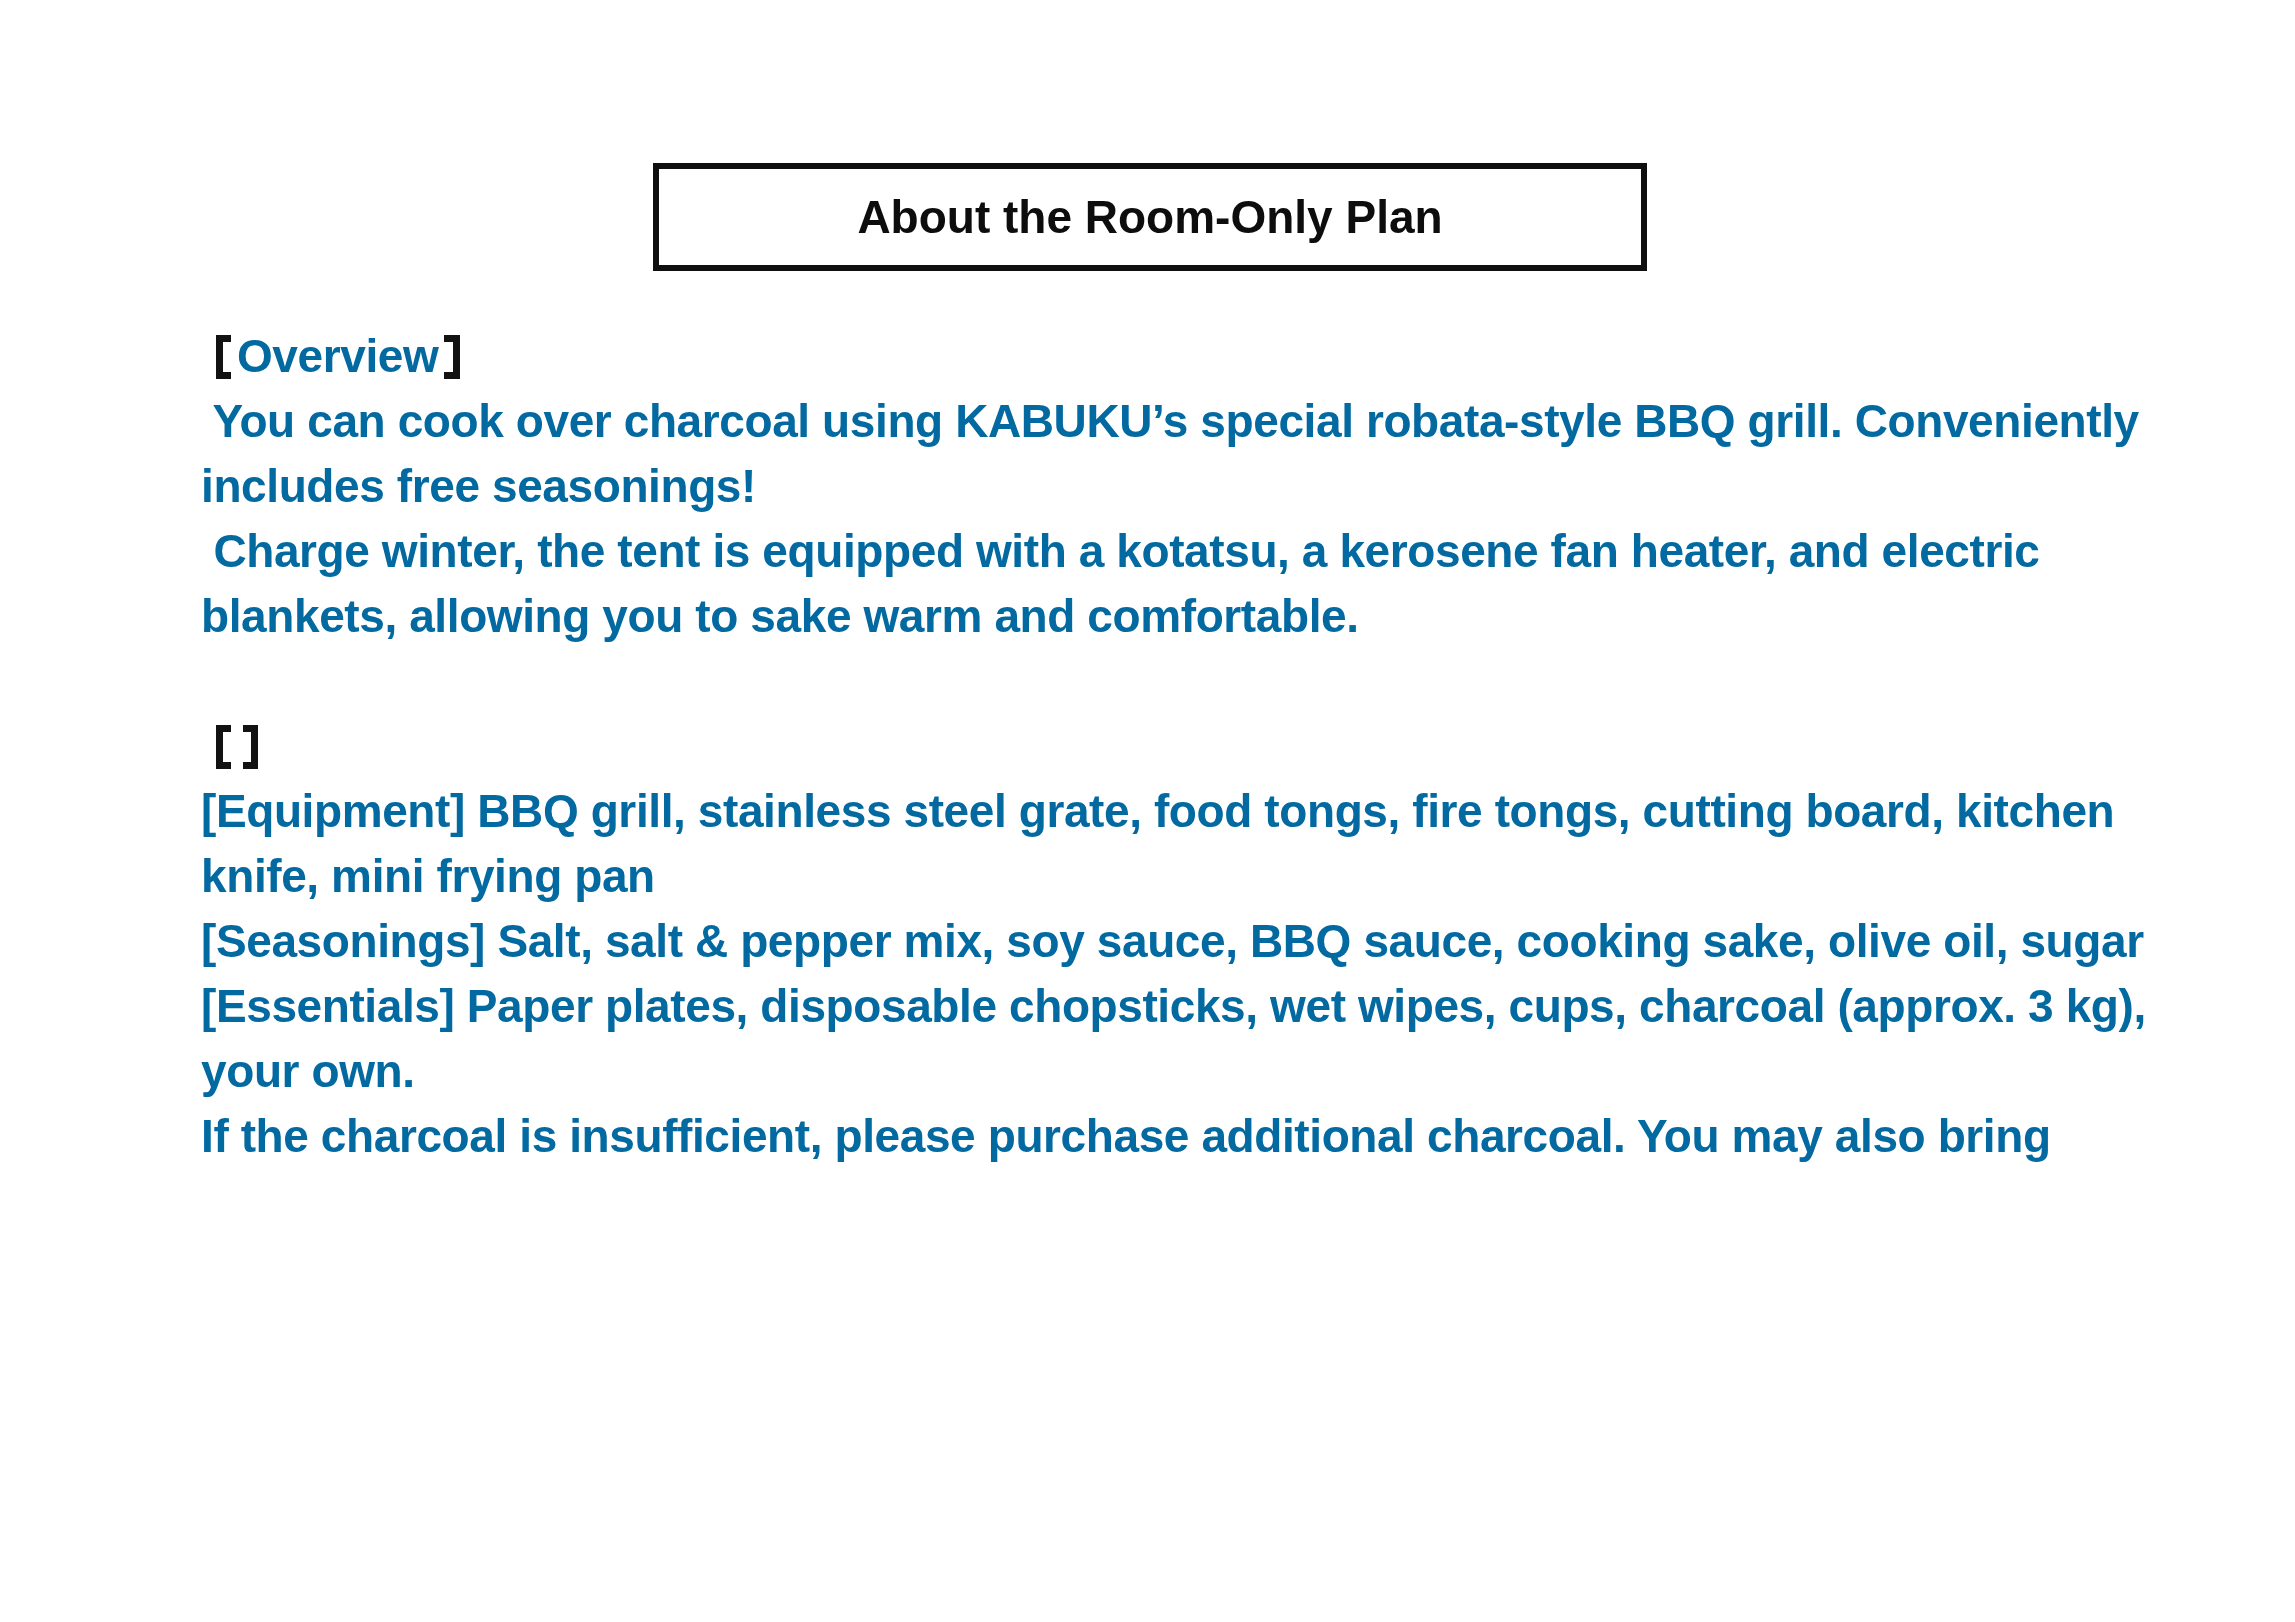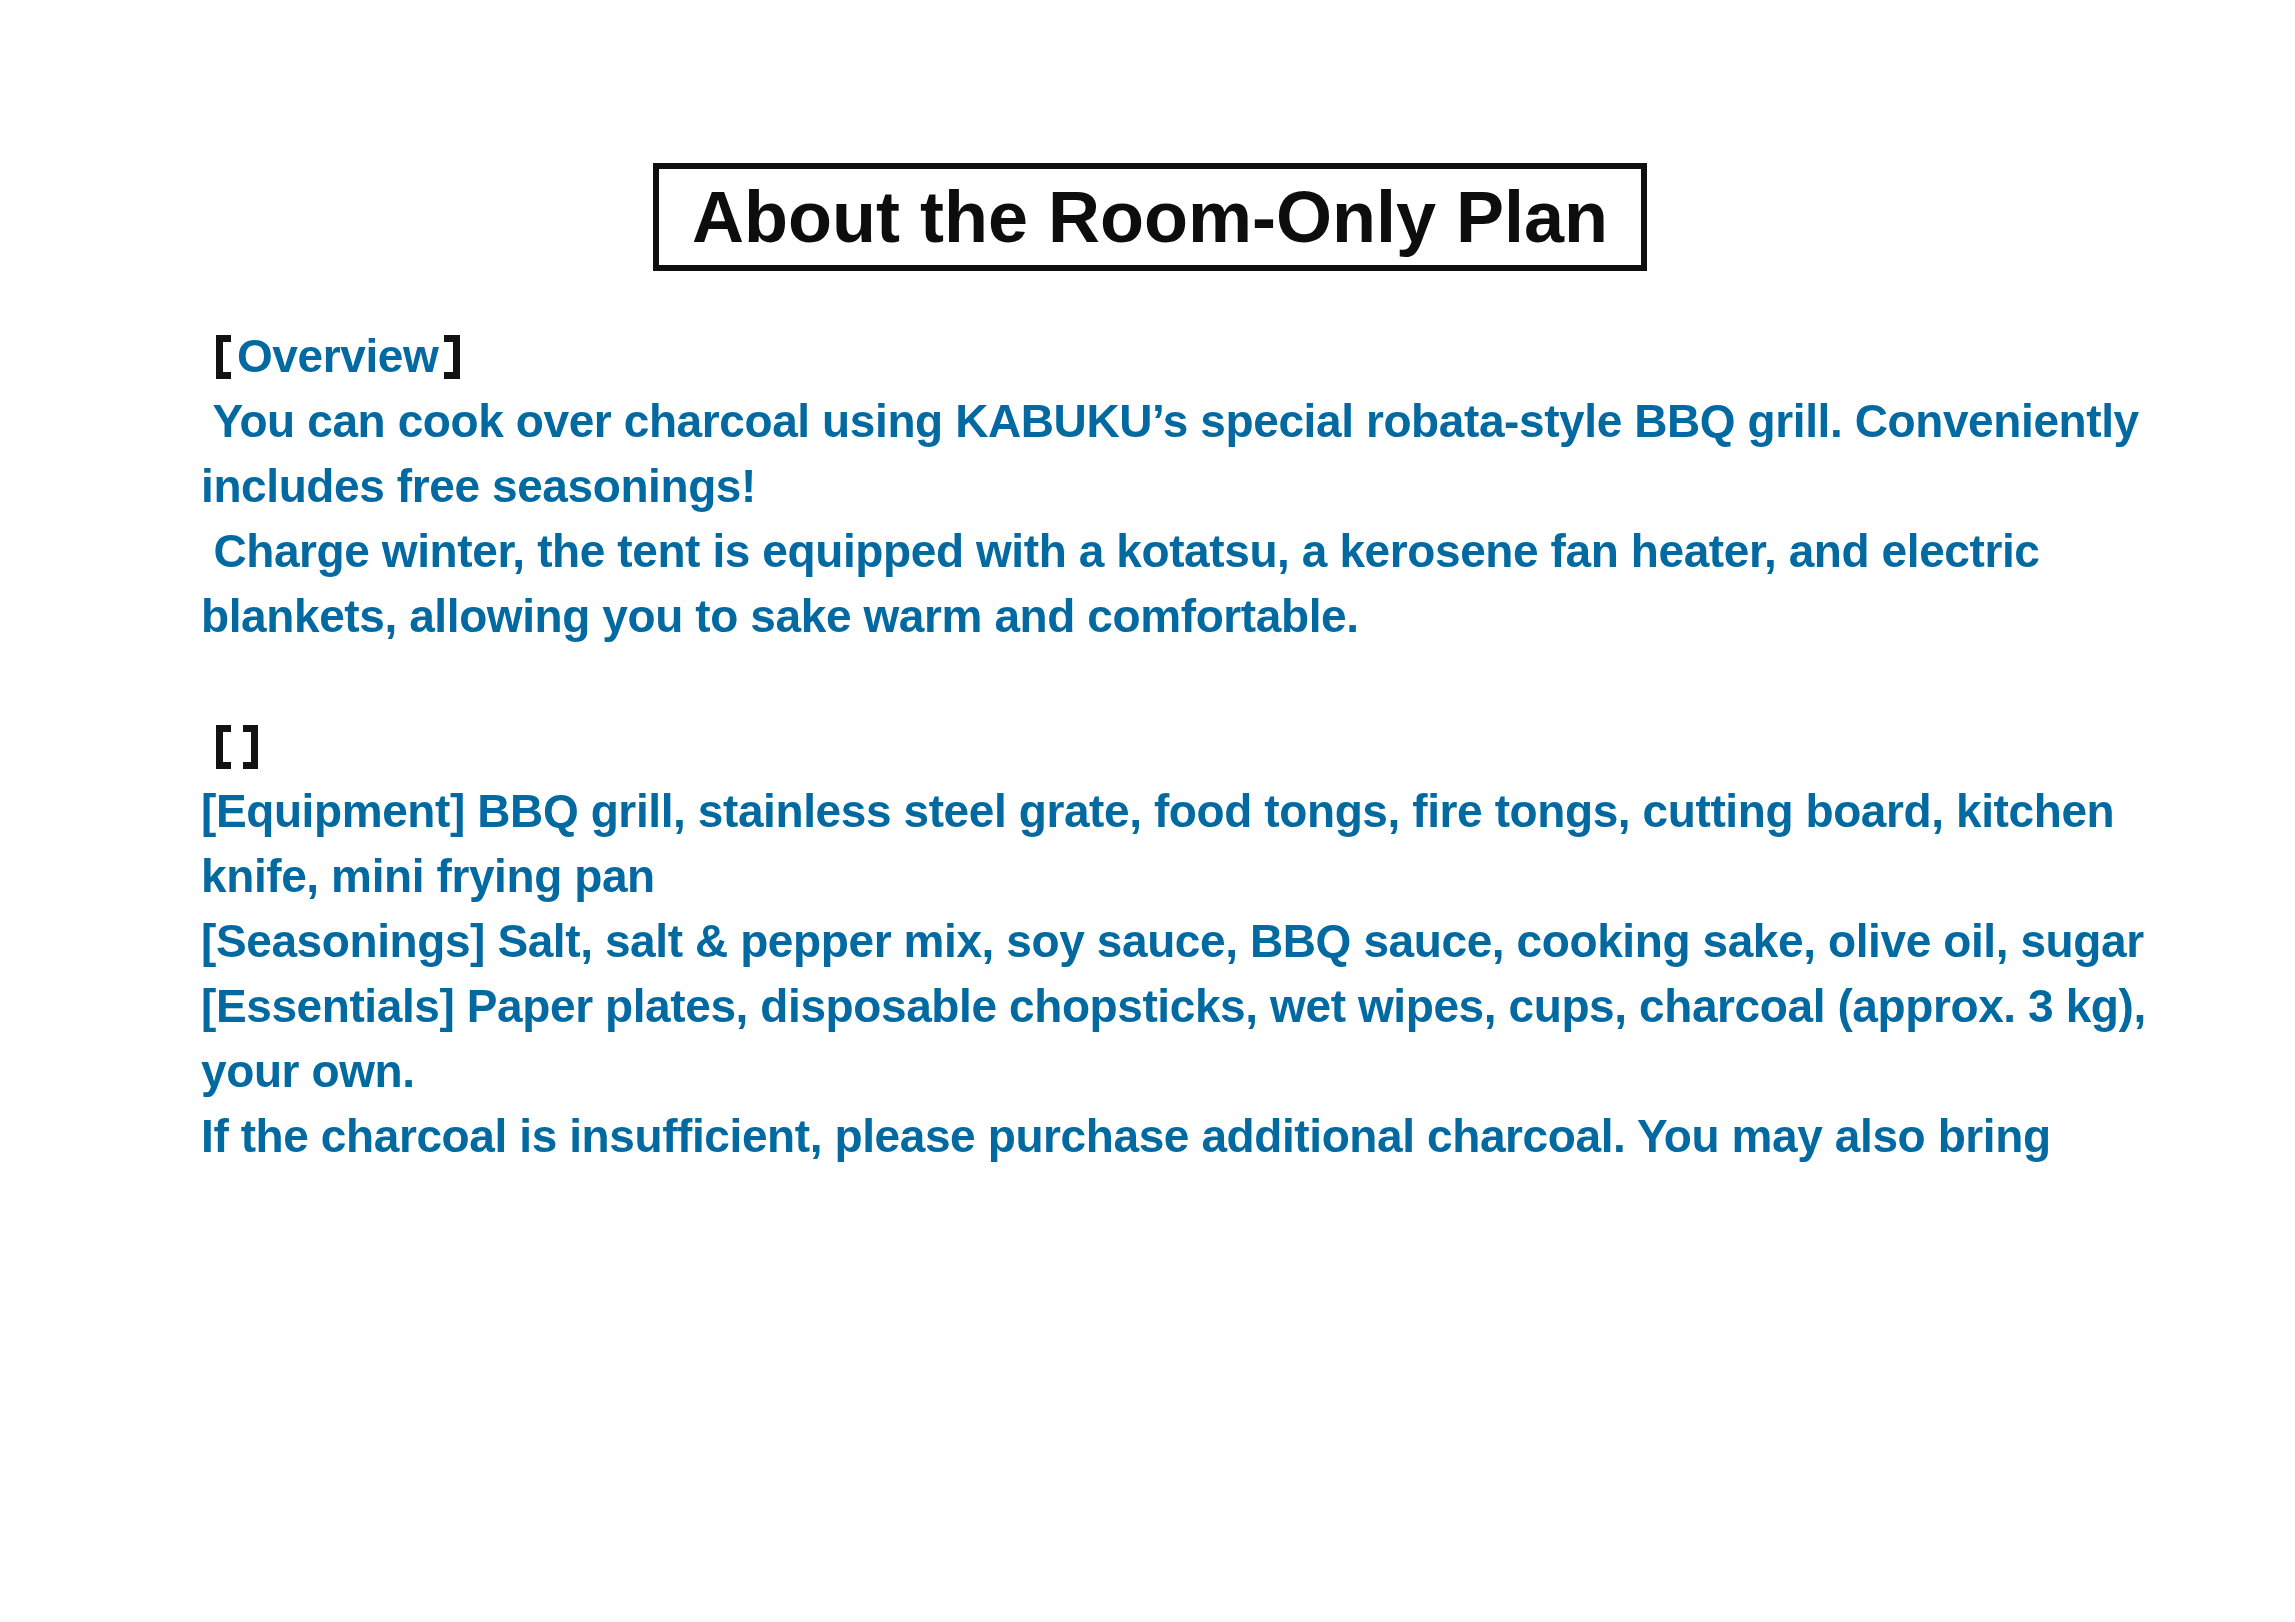--- a/index.html
+++ b/index.html
@@ -25,21 +25,21 @@
     height: 108px;
     box-sizing: border-box;
     border: 6.9px solid #0f0f0f;
     background: #ffffff;
     display: flex;
     align-items: center;
     justify-content: center;
   }
   .title {
     margin: 0;
-    font-size: 72px;
+    font-size: 46px;
     font-weight: 700;
     color: #0d0d0d;
     letter-spacing: 0;
     white-space: pre;
   }
   .content {
     position: absolute;
     left: 161px;
     top: 324px;
     width: 2127px;

